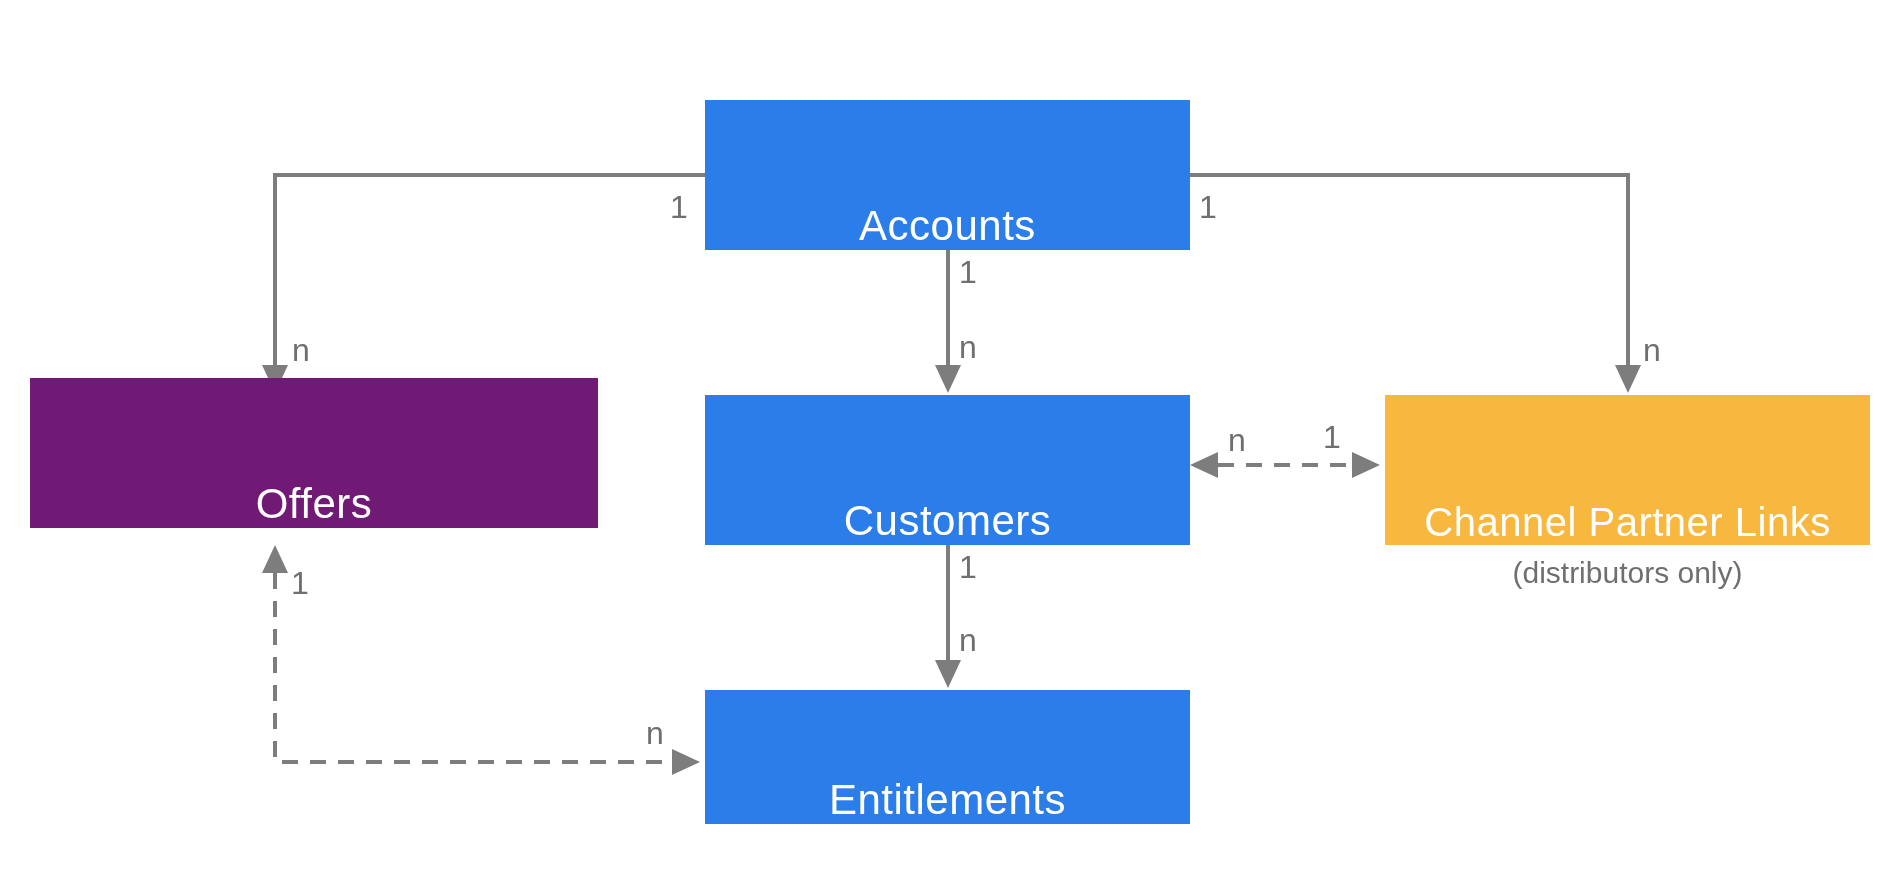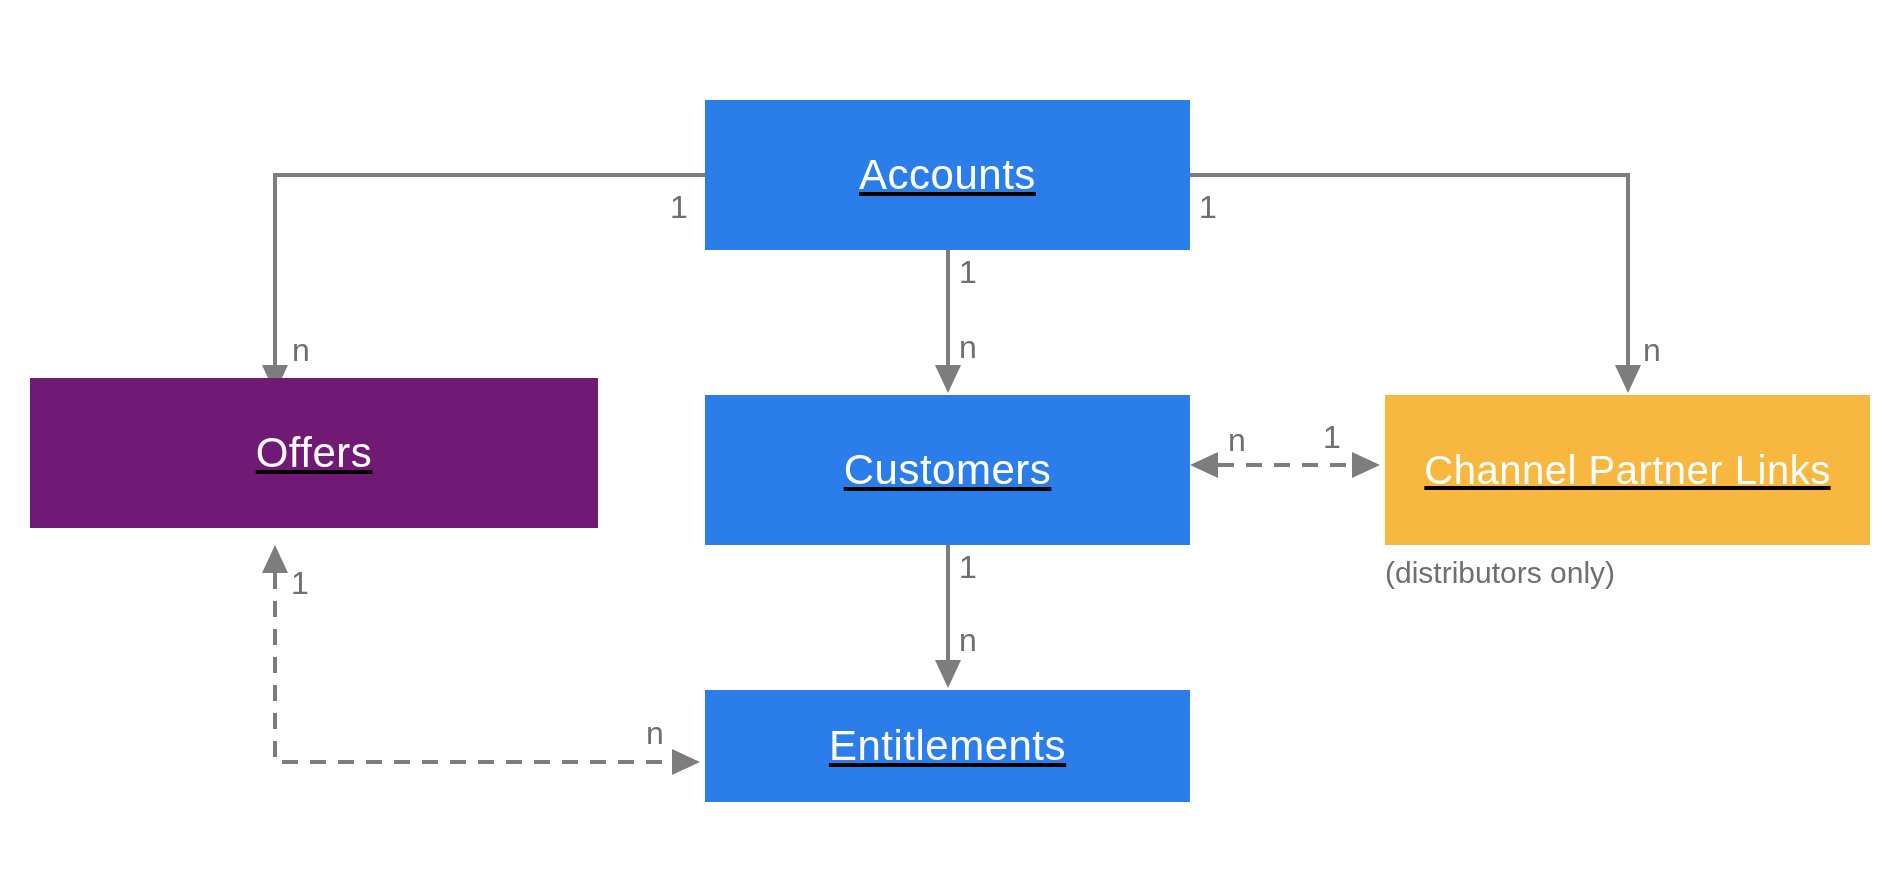--- a/index.html
+++ b/index.html
@@ -13,41 +13,40 @@
   }
   .edge-layer {
     position: absolute;
     left: 0; top: 0;
     width: 1902px;
     height: 890px;
   }
   .node {
     position: absolute;
     display: flex;
-    align-items: center;
+    align-items: flex-end;
     justify-content: center;
-    text-decoration: underline;
   }
   .node span {
     font-size: 42px;
     font-weight: 400;
     letter-spacing: 0.5px;
     white-space: nowrap;
   }
   .card-label {
     position: absolute;
     transform: translate(-50%, -50%);
     font-size: 32px;
     line-height: 1;
     white-space: nowrap;
   }
   .note {
     position: absolute;
     font-size: 30px;
-    text-align: left;
+    text-align: center;
     line-height: 1.2;
     white-space: nowrap;
   }
 </style>
 </head>
 <body>
 
 <div class="canvas">
 
   <svg class="edge-layer" viewBox="0 0 1902 890" aria-hidden="true">
@@ -84,21 +83,21 @@
   <div class="node" style="left: 1385px; top: 395px; width: 485px; height: 150px; background-color: rgb(248, 183, 62);">
     <span style="font-size: 40px; color: rgb(255, 255, 255);">Channel Partner Links</span>
   </div>
 
   <div class="node" style="left: 705px; top: 395px; width: 485px; height: 150px; background-color: rgb(43, 125, 233);">
     <span style="color: rgb(255, 255, 255);">Customers</span>
   </div>
 
   <div class="note" style="left: 1385px; top: 555px; width: 485px; color: rgb(111, 111, 111);">(distributors only)</div>
 
-  <div class="node" style="left: 705px; top: 690px; width: 485px; height: 112px; background-color: rgb(43, 125, 233);">
+  <div class="node" style="left: 705px; top: 690px; width: 485px; height: 134px; background-color: rgb(43, 125, 233);">
     <span style="color: rgb(255, 255, 255);">Entitlements</span>
   </div>
 
   <div style="color: rgb(111, 111, 111);">
     <span class="card-label" style="left:679px; top:207px;">1</span>
     <span class="card-label" style="left:301px; top:350px;">n</span>
 
     <span class="card-label" style="left:968px; top:272px;">1</span>
     <span class="card-label" style="left:968px; top:347px;">n</span>
 

